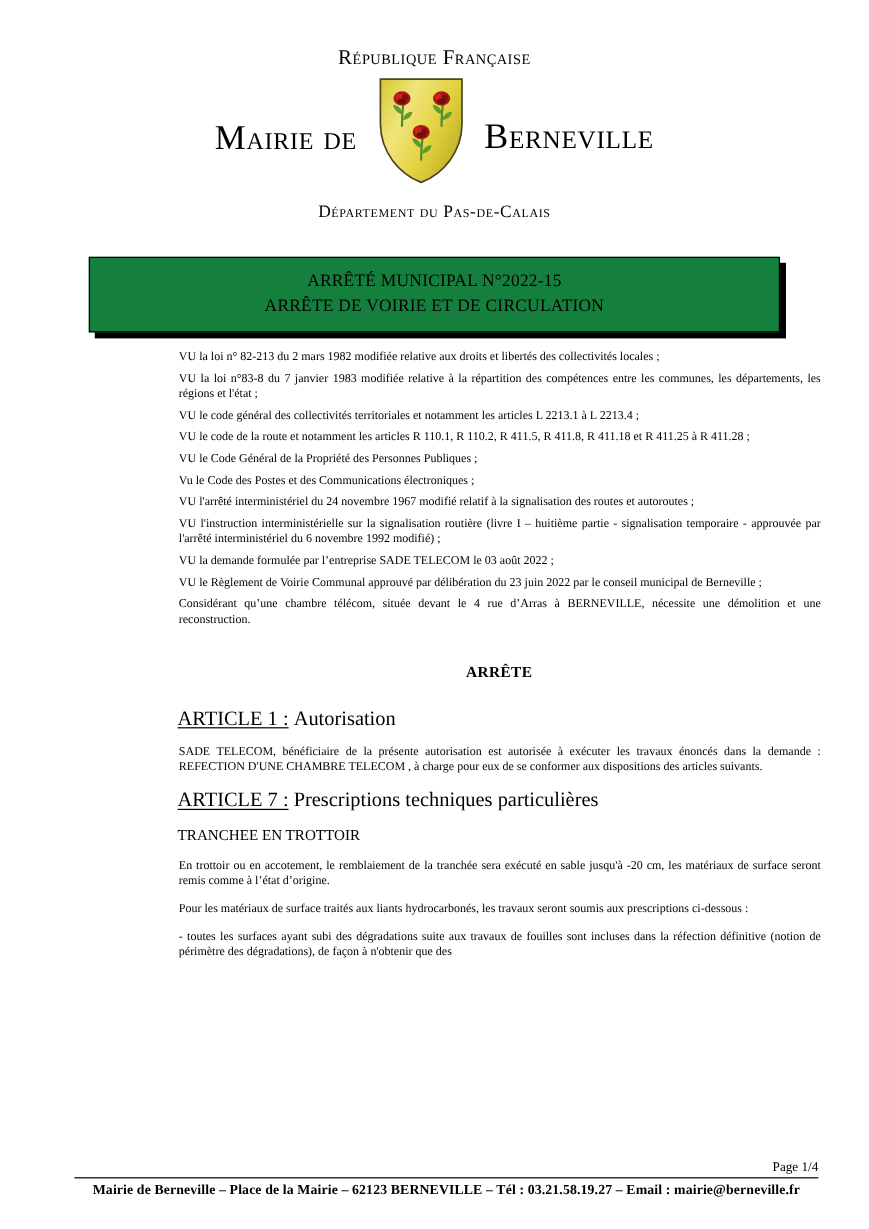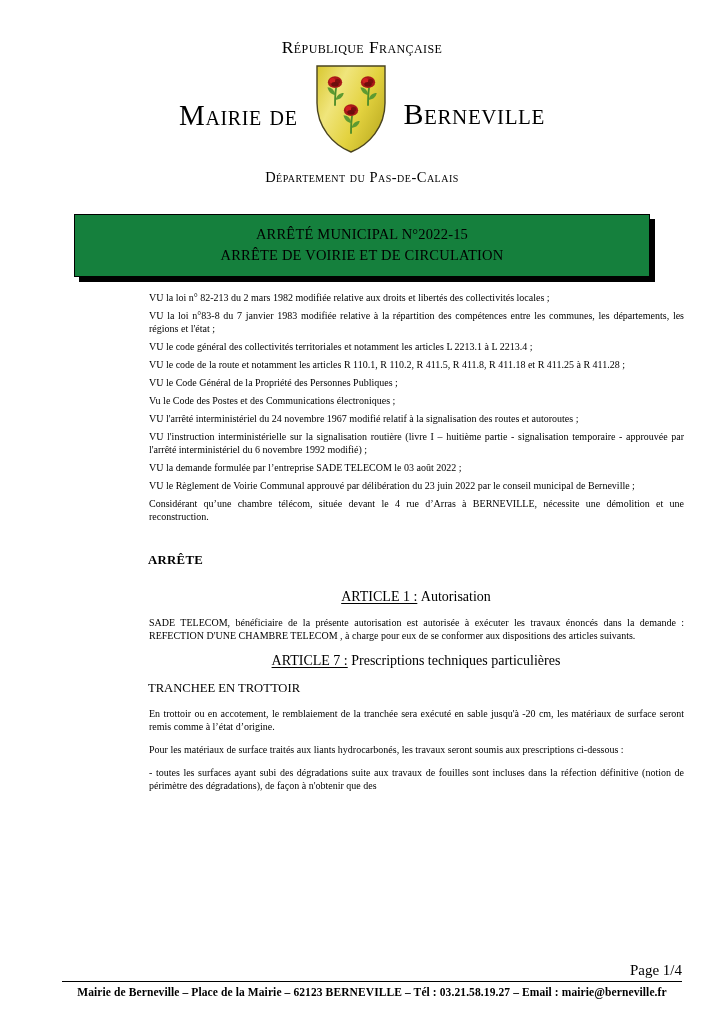--- a/index.html
+++ b/index.html
@@ -101,50 +101,50 @@
     font-size: 10px;
     line-height: 1.30;
     text-align: justify;
     text-justify: inter-word;
   }
   .sp-lg { height: 16px; }
   .sp-md { height: 10px; }
   .sp-sm { height: 5px; }
 
   .arrete-head {
+    text-align: center;
     font-weight: bold;
     font-size: 12.8px;
     letter-spacing: 0.3px;
   }
   .art-head {
-    font-size: 14px;
+    font-size: 17px;
     line-height: 1.3;
     margin: 0;
-    text-align: center;
   }
   .art-head .lbl {
     text-decoration: underline;
     text-underline-offset: 2px;
   }
   .subhead {
     font-size: 12.6px;
     line-height: 1.3;
     margin: 0;
   }
 
   
   .footer {
     position: absolute;
     left: 62px;
     right: 42px;
     bottom: 26px;
   }
   .page-num {
     text-align: right;
-    font-size: 15px;
+    font-size: 11px;
     padding-bottom: 2px;
   }
   .footer-rule {
     border: 0;
     border-top: 1px solid #000;
     margin: 0 0 4px 0;
   }
   .footer-addr {
     text-align: center;
     font-size: 11.5px;

